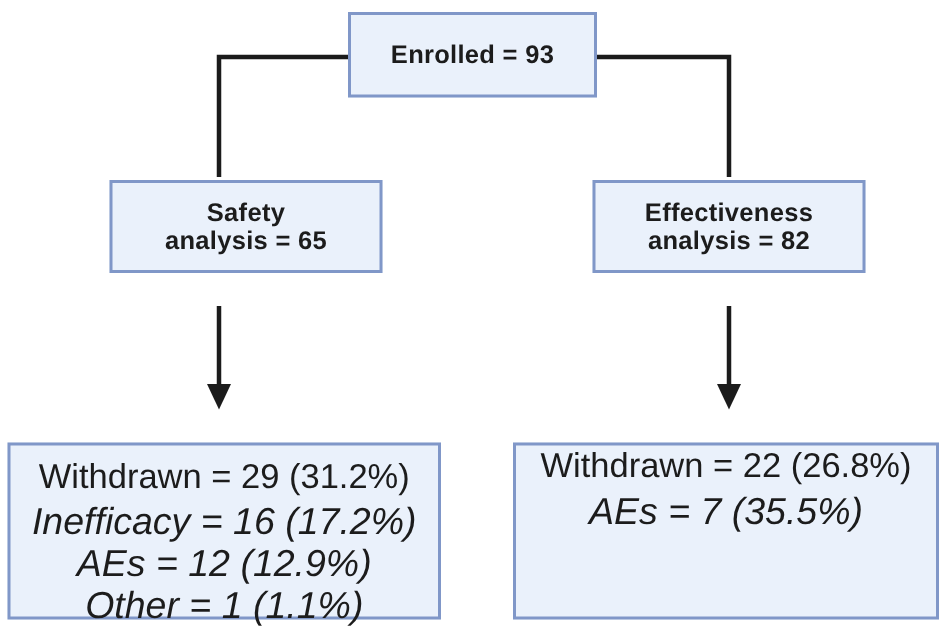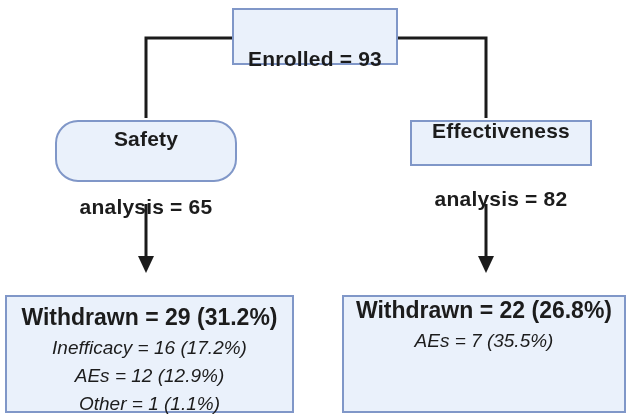--- a/index.html
+++ b/index.html
@@ -33,39 +33,38 @@
     background: var(--box-fill);
     border: 2px solid var(--box-border);
     display: flex;
     flex-direction: column;
     align-items: center;
     justify-content: center;
     text-align: center;
   }
   .node-title {
     font-weight: 700;
-    font-size: 21px;
+    font-size: 17px;
     line-height: 1.12;
     letter-spacing: 0.2px;
-    margin-top: 44px;
   }
   .node-enrolled    { left: 232px; top: 8px;   width: 166px; height: 57px; }
-  .node-safety      { left: 55px;  top: 120px; width: 182px; height: 62px; border-radius: 23px; }
-  .node-effectiveness { left: 410px; top: 120px; width: 182px; height: 46px; }
+  .node-safety      { left: 73px;  top: 120px; width: 182px; height: 62px; }
+  .node-effectiveness { left: 395px; top: 120px; width: 182px; height: 62px; }
   .node-withdrawn-left  { left: 5px;   top: 295px; width: 289px; height: 118px; justify-content: flex-start; padding-top: 7px; }
   .node-withdrawn-right { left: 342px; top: 295px; width: 284px; height: 118px; justify-content: flex-start; padding-top: 0; }
   .withdrawn-title {
-    font-weight: 700;
+    font-weight: 400;
     font-size: 23px;
     line-height: 1.2;
     margin-bottom: 2px;
   }
   .withdrawn-item {
     font-style: italic;
-    font-size: 19px;
+    font-size: 25px;
     line-height: 28px;
     text-align: center;
   }
 </style>
 </head>
 <body>
 
 <div class="canvas">
 
   <svg class="connector-layer" viewBox="0 0 630 419" xmlns="http://www.w3.org/2000/svg">

